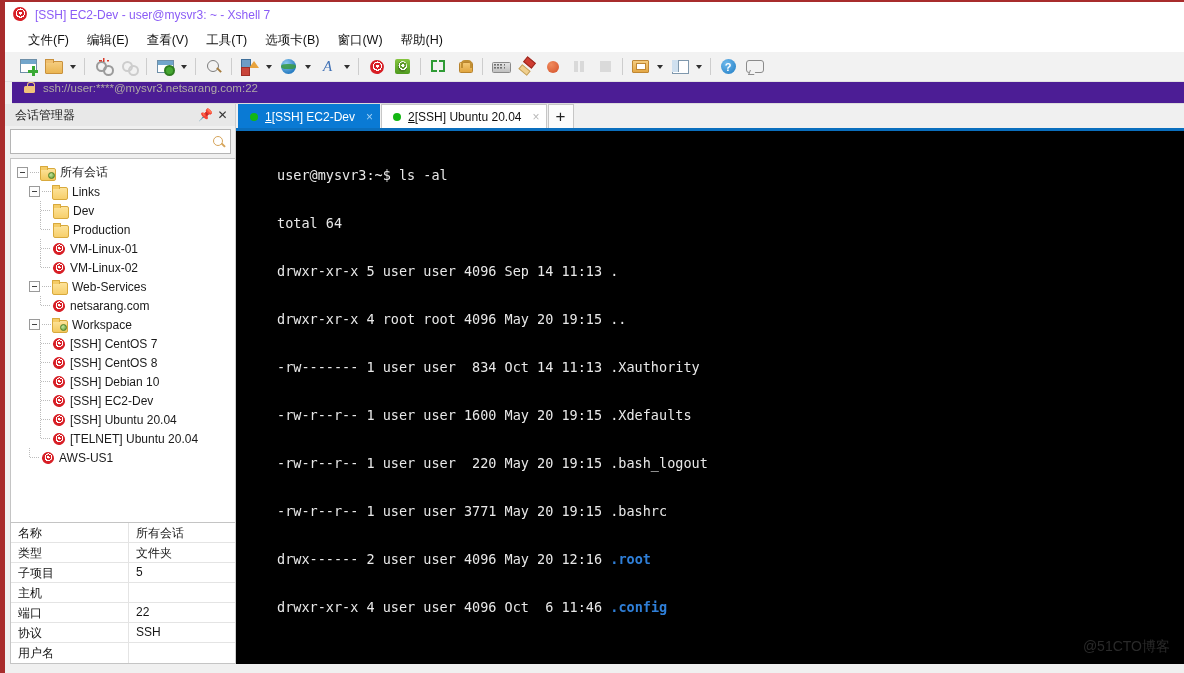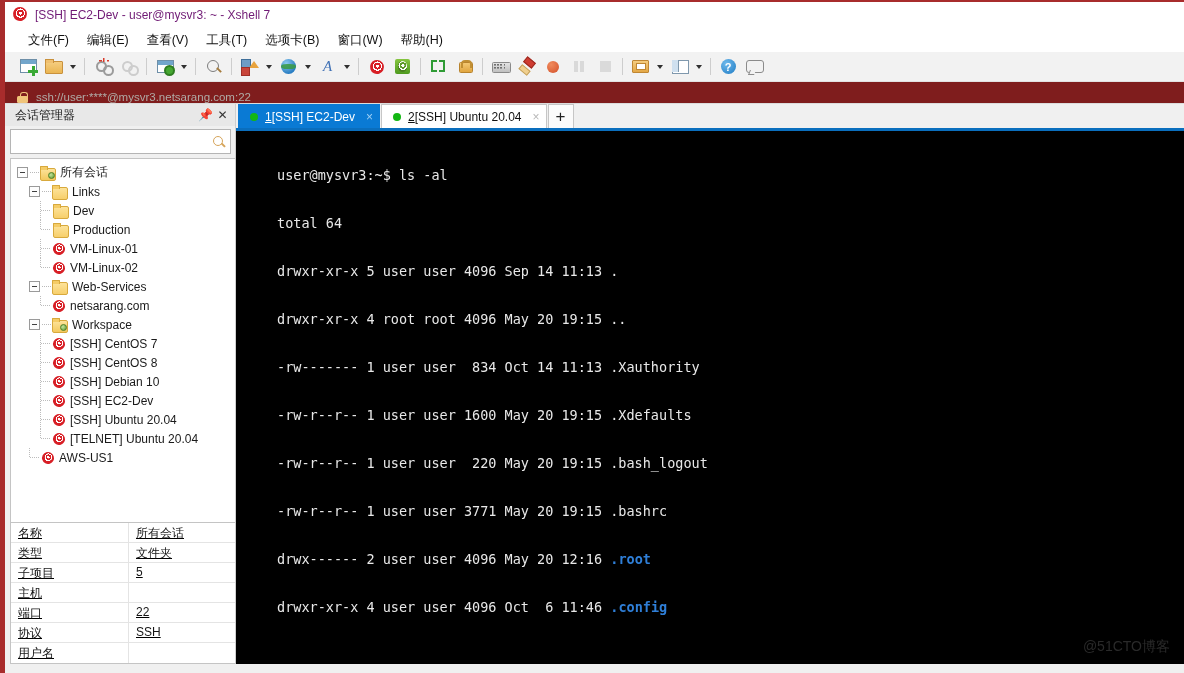--- a/index.html
+++ b/index.html
@@ -22,21 +22,21 @@
   }
 
   
   .titlebar {
     height: 26px;
     background: #ffffff;
     display: flex;
     align-items: center;
     padding-left: 8px;
     font-size: 12px;
-    color: #701a75;
+    color: #8b5cf6;
   }
   .titlebar .app-icon {
     width: 16px; height: 16px;
     margin-right: 6px;
     position: relative;
     flex: none;
   }
   .spiral {
     display: inline-block;
     width: 14px; height: 14px;
@@ -92,26 +92,27 @@
   .tb.sep::before {
     content: "";
     width: 1px; height: 17px;
     background: #cdcdcd;
   }
   .tb.dim { opacity: 0.42; }
 
   
   .addrbar {
     height: 22px;
-    background: #7f1d1d;
+    background: #4c1d95;
     border-bottom: 1px solid #dcdcdc;
-    display: flex; align-items: flex-end;
+    display: flex; align-items: flex-start;
     padding-left: 12px;
     font-size: 11.5px;
     color: #b0aba6;
+    margin-left: 7px;
   }
   .lock {
     width: 11px; height: 11px;
     margin-right: 8px;
     position: relative;
     flex: none;
   }
   .lock::after {
     content: "";
     position: absolute; left: 0; bottom: 0;
@@ -285,21 +286,20 @@
     background: #fff;
     border: 1px solid #c4c4c4;
     border-right: none;
     border-top: none;
     font-size: 12px;
   }
   .prow {
     display: flex;
     height: 20px;
     border-bottom: 1px solid #e4e4e4;
-    text-decoration: underline;
   }
   .prow:last-child { border-bottom: none; gap: 28px; }
   .pkey {
     width: 118px; flex: none;
     padding: 2px 0 0 7px;
     border-right: 1px solid #e4e4e4;
     color: #151515;
   }
   .pval {
     flex: 1;

